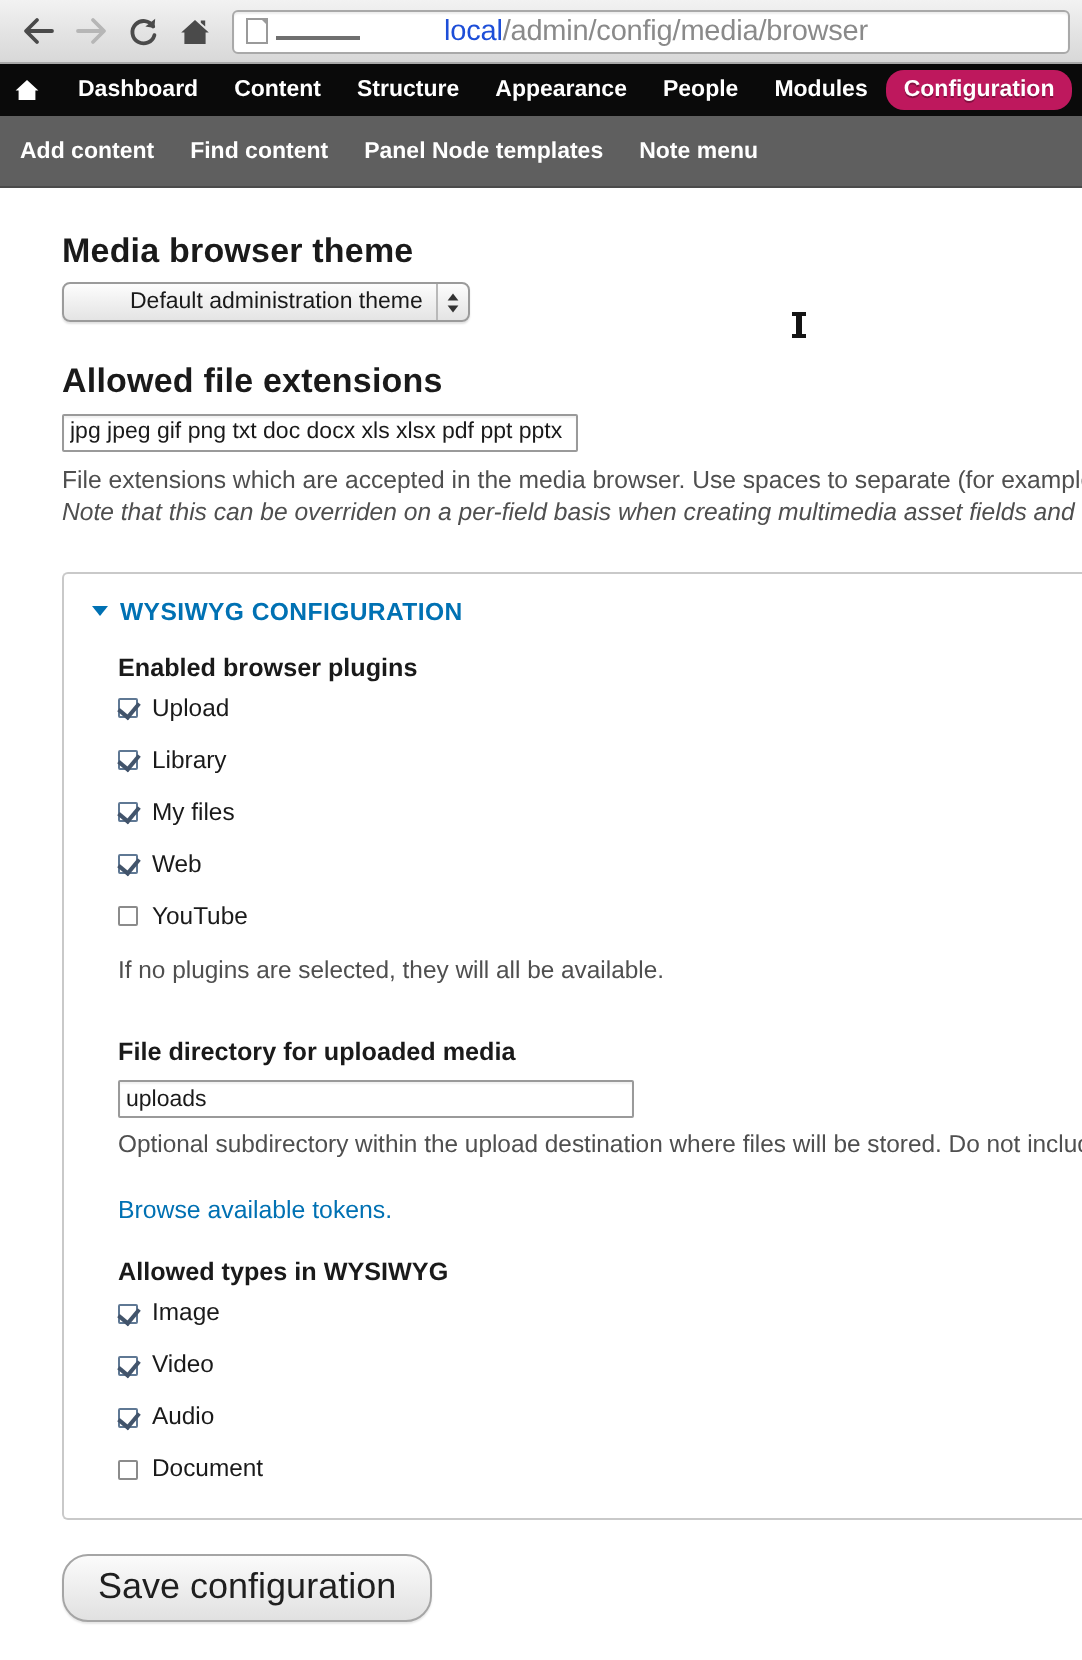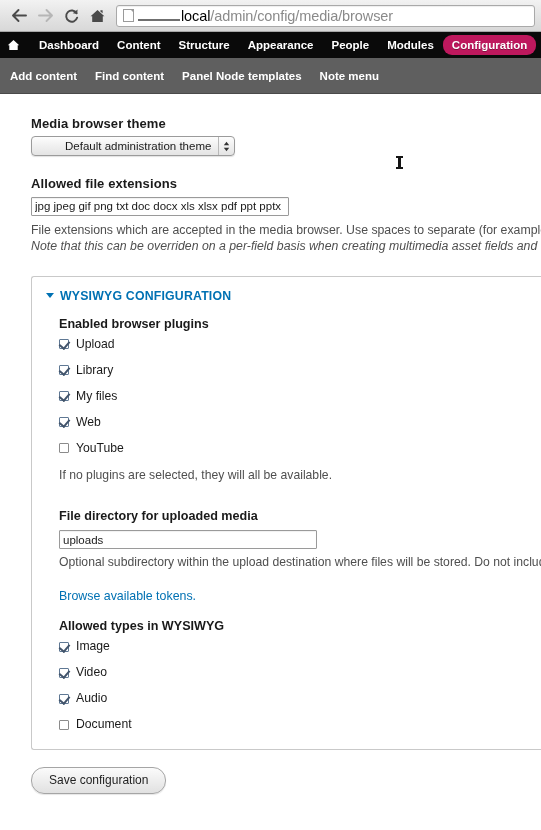--- a/index.html
+++ b/index.html
@@ -65,21 +65,21 @@
     top: -1px; right: -1px;
     border-left: 4px solid transparent;
     border-top: 4px solid #9a9a9a;
   }
   .url-text {
     font-size: 14.5px;
     color: #8a8a8a;
     white-space: nowrap;
     letter-spacing: -0.1px;
   }
-  .url-text .host-strong { color: #000000; }
+  .url-text .host-strong { color: #1d4ed8; margin-left: 41px; }
   .url-redact {
     display: inline-block;
     width: 42px;
     border-bottom: 2px solid #6f6f6f;
     vertical-align: baseline;
     height: 11px;
     margin-right: 1px;
   }
 
   
@@ -132,21 +132,21 @@
   }
 
   
   .content {
     padding: 22px 0 0 31px;
     width: 541px;
     overflow: hidden;
   }
 
   .field-label {
-    font-size: 13px;
+    font-size: 17px;
     font-weight: bold;
     color: #1a1a1a;
     margin: 0 0 5px 0;
     letter-spacing: 0.1px;
   }
   .description {
     font-size: 12.3px;
     color: #4f4f4f;
     margin: 6px 0 0 0;
     line-height: 16px;
@@ -279,21 +279,21 @@
   }
 
   
   .save-wrap { padding: 17px 0 0 31px; }
   .save-btn {
     display: inline-block;
     background: linear-gradient(to bottom, #fbfbfb 0%, #eeeeee 50%, #e1e1e1 100%);
     border: 1px solid #a5a5a5;
     border-radius: 13px;
     padding: 5px 17px 6px 17px;
-    font-size: 12px;
+    font-size: 18px;
     color: #1f1f1f;
     font-family: "Liberation Sans", sans-serif;
     box-shadow: 0 1px 1px rgba(0,0,0,0.1);
     cursor: pointer;
   }
 
   
   .ibeam {
     position: absolute;
     left: 398px;

